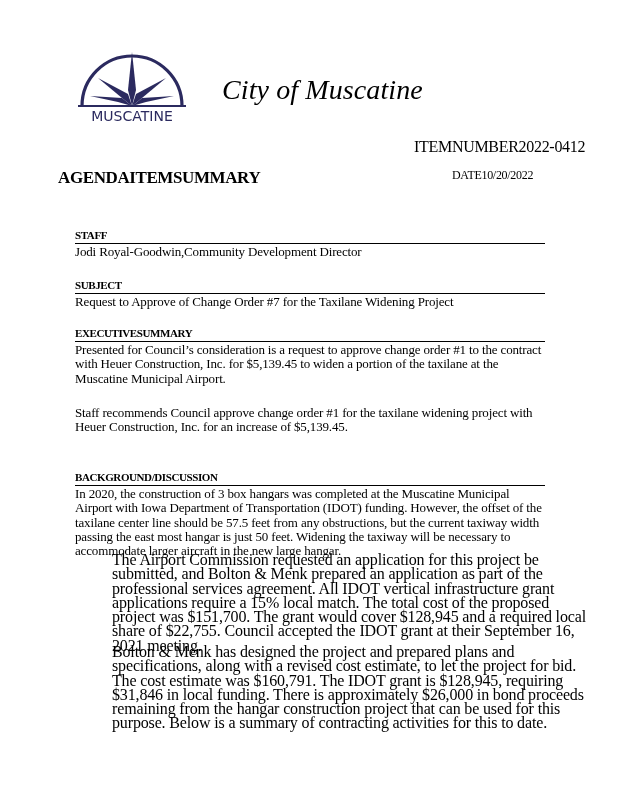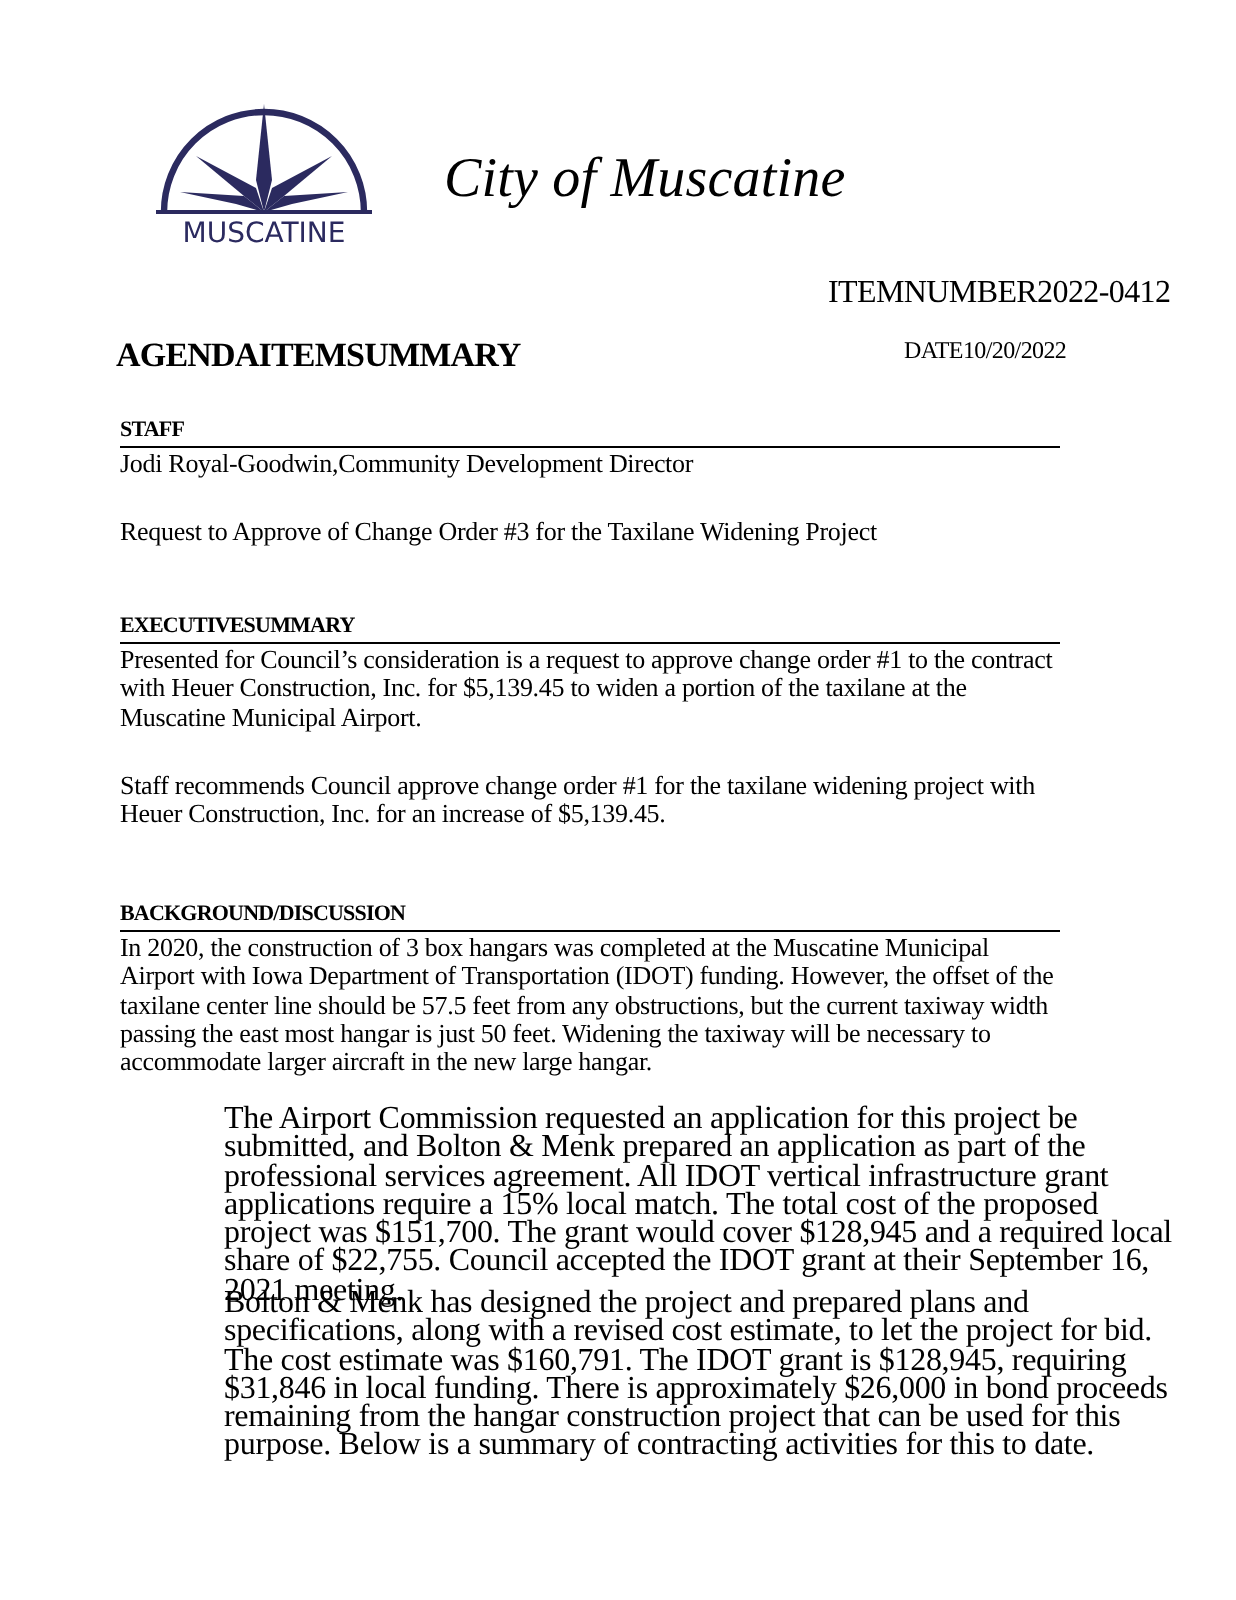--- a/index.html
+++ b/index.html
@@ -3,21 +3,21 @@
 <meta charset="utf-8">
 <style>
   html, body { margin: 0; padding: 0; background: #ffffff; }
   body { width: 618px; height: 800px; position: relative; overflow: hidden;
          font-family: "Liberation Serif", serif; color: #000; }
   .logo { position: absolute; left: 76px; top: 48px; width: 112px; height: 76px; }
   .city-title { position: absolute; left: 222px; top: 74px; font-size: 28px; letter-spacing: 0.1px; font-style: italic; }
   .item-number { position: absolute; left: 414px; top: 138px; font-size: 16px; letter-spacing: -0.3px; }
   .agenda-title { position: absolute; left: 58px; top: 168px; font-size: 17px; font-weight: bold; letter-spacing: -0.4px; }
   .date { position: absolute; left: 452px; top: 168px; font-size: 12px; letter-spacing: -0.3px; }
-  .section { position: absolute; left: 60px; width: 470px; }
+  .section { position: absolute; left: 75px; width: 470px; margin-top: 20px; }
   .section-heading { font-size: 11px; font-weight: bold; letter-spacing: -0.4px; padding-bottom: 1px;
                      border-bottom: 1.3px solid #000; line-height: 14px; }
   .section-body { font-size: 13px; line-height: 14.3px; letter-spacing: -0.15px; margin-top: 1px; }
   .para { font-size: 16px; line-height: 14.3px; letter-spacing: -0.15px; position: absolute; left: 75px; width: 475px; margin-left: 37px; }
 </style>
 </head>
 <body>
 
 <div class="logo">
   <svg width="112" height="76" viewBox="0 0 112 76">
@@ -36,21 +36,22 @@
 <div class="item-number">ITEMNUMBER2022-0412</div>
 <div class="agenda-title">AGENDAITEMSUMMARY</div>
 <div class="date">DATE10/20/2022</div>
 
 <div class="section" style="top:208px">
   <div class="section-heading">STAFF</div>
   <div class="section-body">Jodi Royal-Goodwin,Community Development Director</div>
 </div>
 
 <div class="section" style="top:258px">
-  <div class="section-body">Request to Approve of Change Order #3 for the Taxilane Widening Project</div>
+  <div class="section-heading">SUBJECT</div>
+  <div class="section-body">Request to Approve of Change Order #7 for the Taxilane Widening Project</div>
 </div>
 
 <div class="section" style="top:306px">
   <div class="section-heading">EXECUTIVESUMMARY</div>
   <div class="section-body">Presented for Council’s consideration is a request to approve change order #1 to the contract with Heuer Construction, Inc. for $5,139.45 to widen a portion of the taxilane at the Muscatine Municipal Airport.</div>
 </div>
 
 <div class="section" style="top:385px">
   <div class="section-body">Staff recommends Council approve change order #1 for the taxilane widening project with Heuer Construction, Inc. for an increase of $5,139.45.</div>
 </div>

